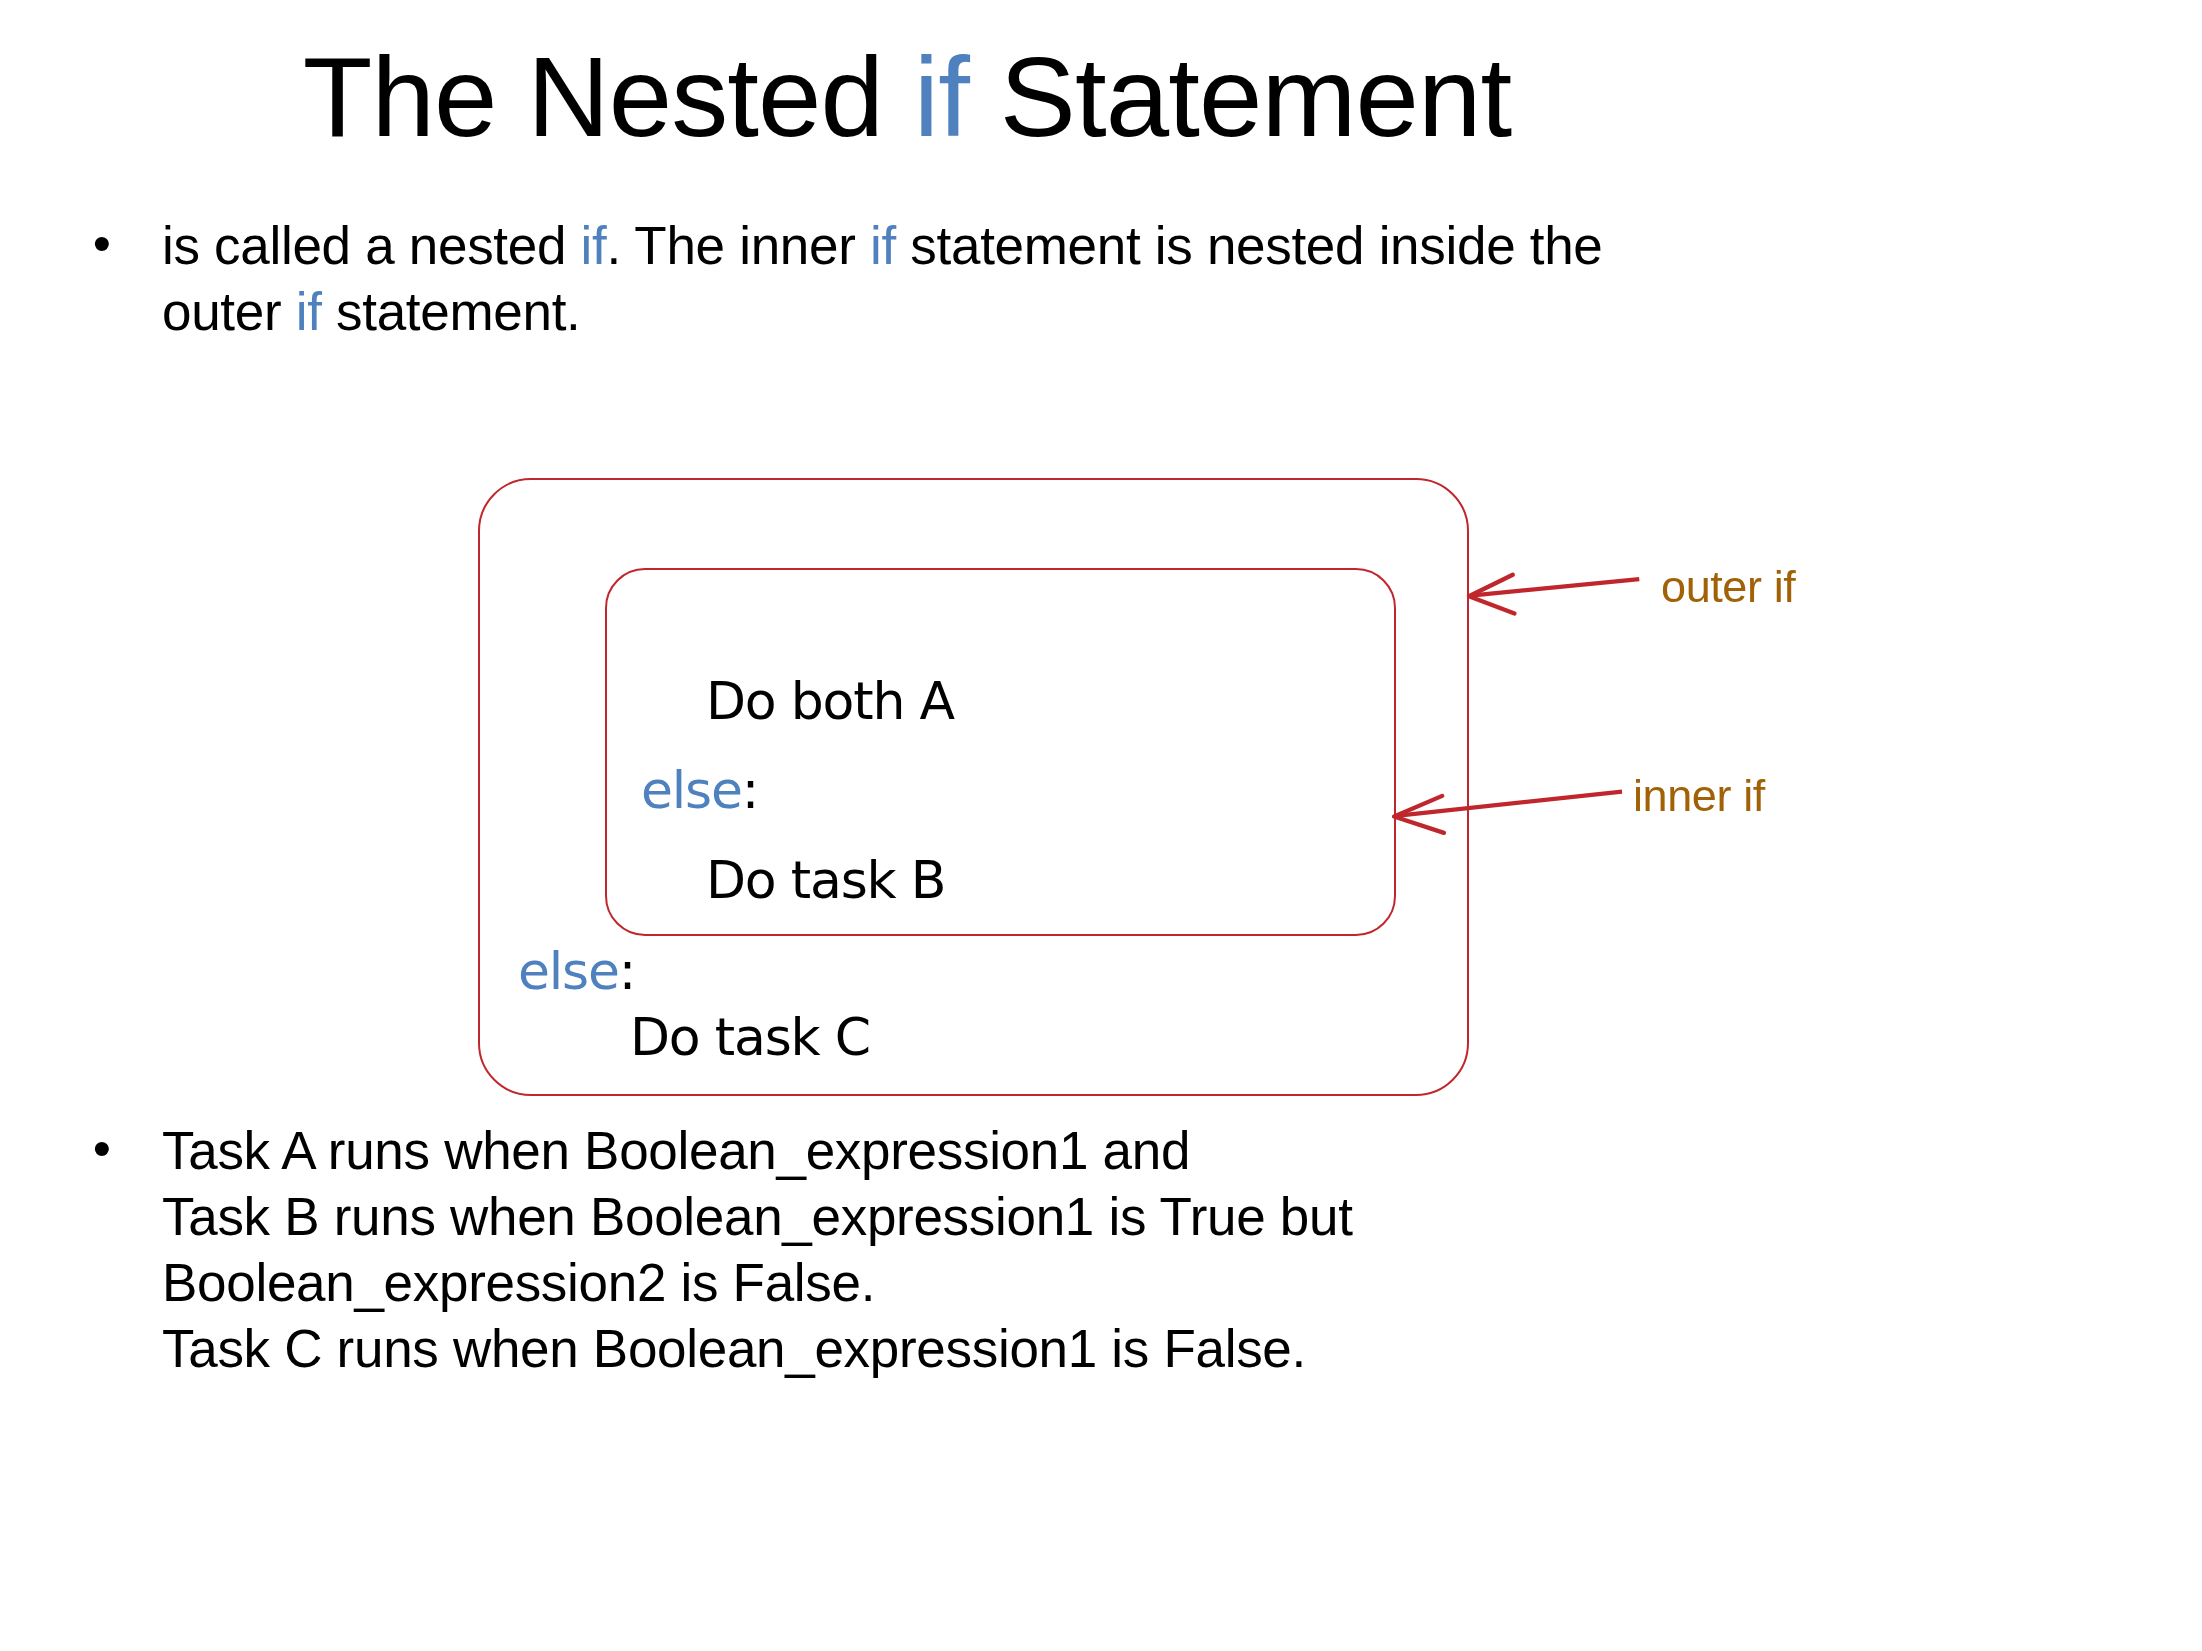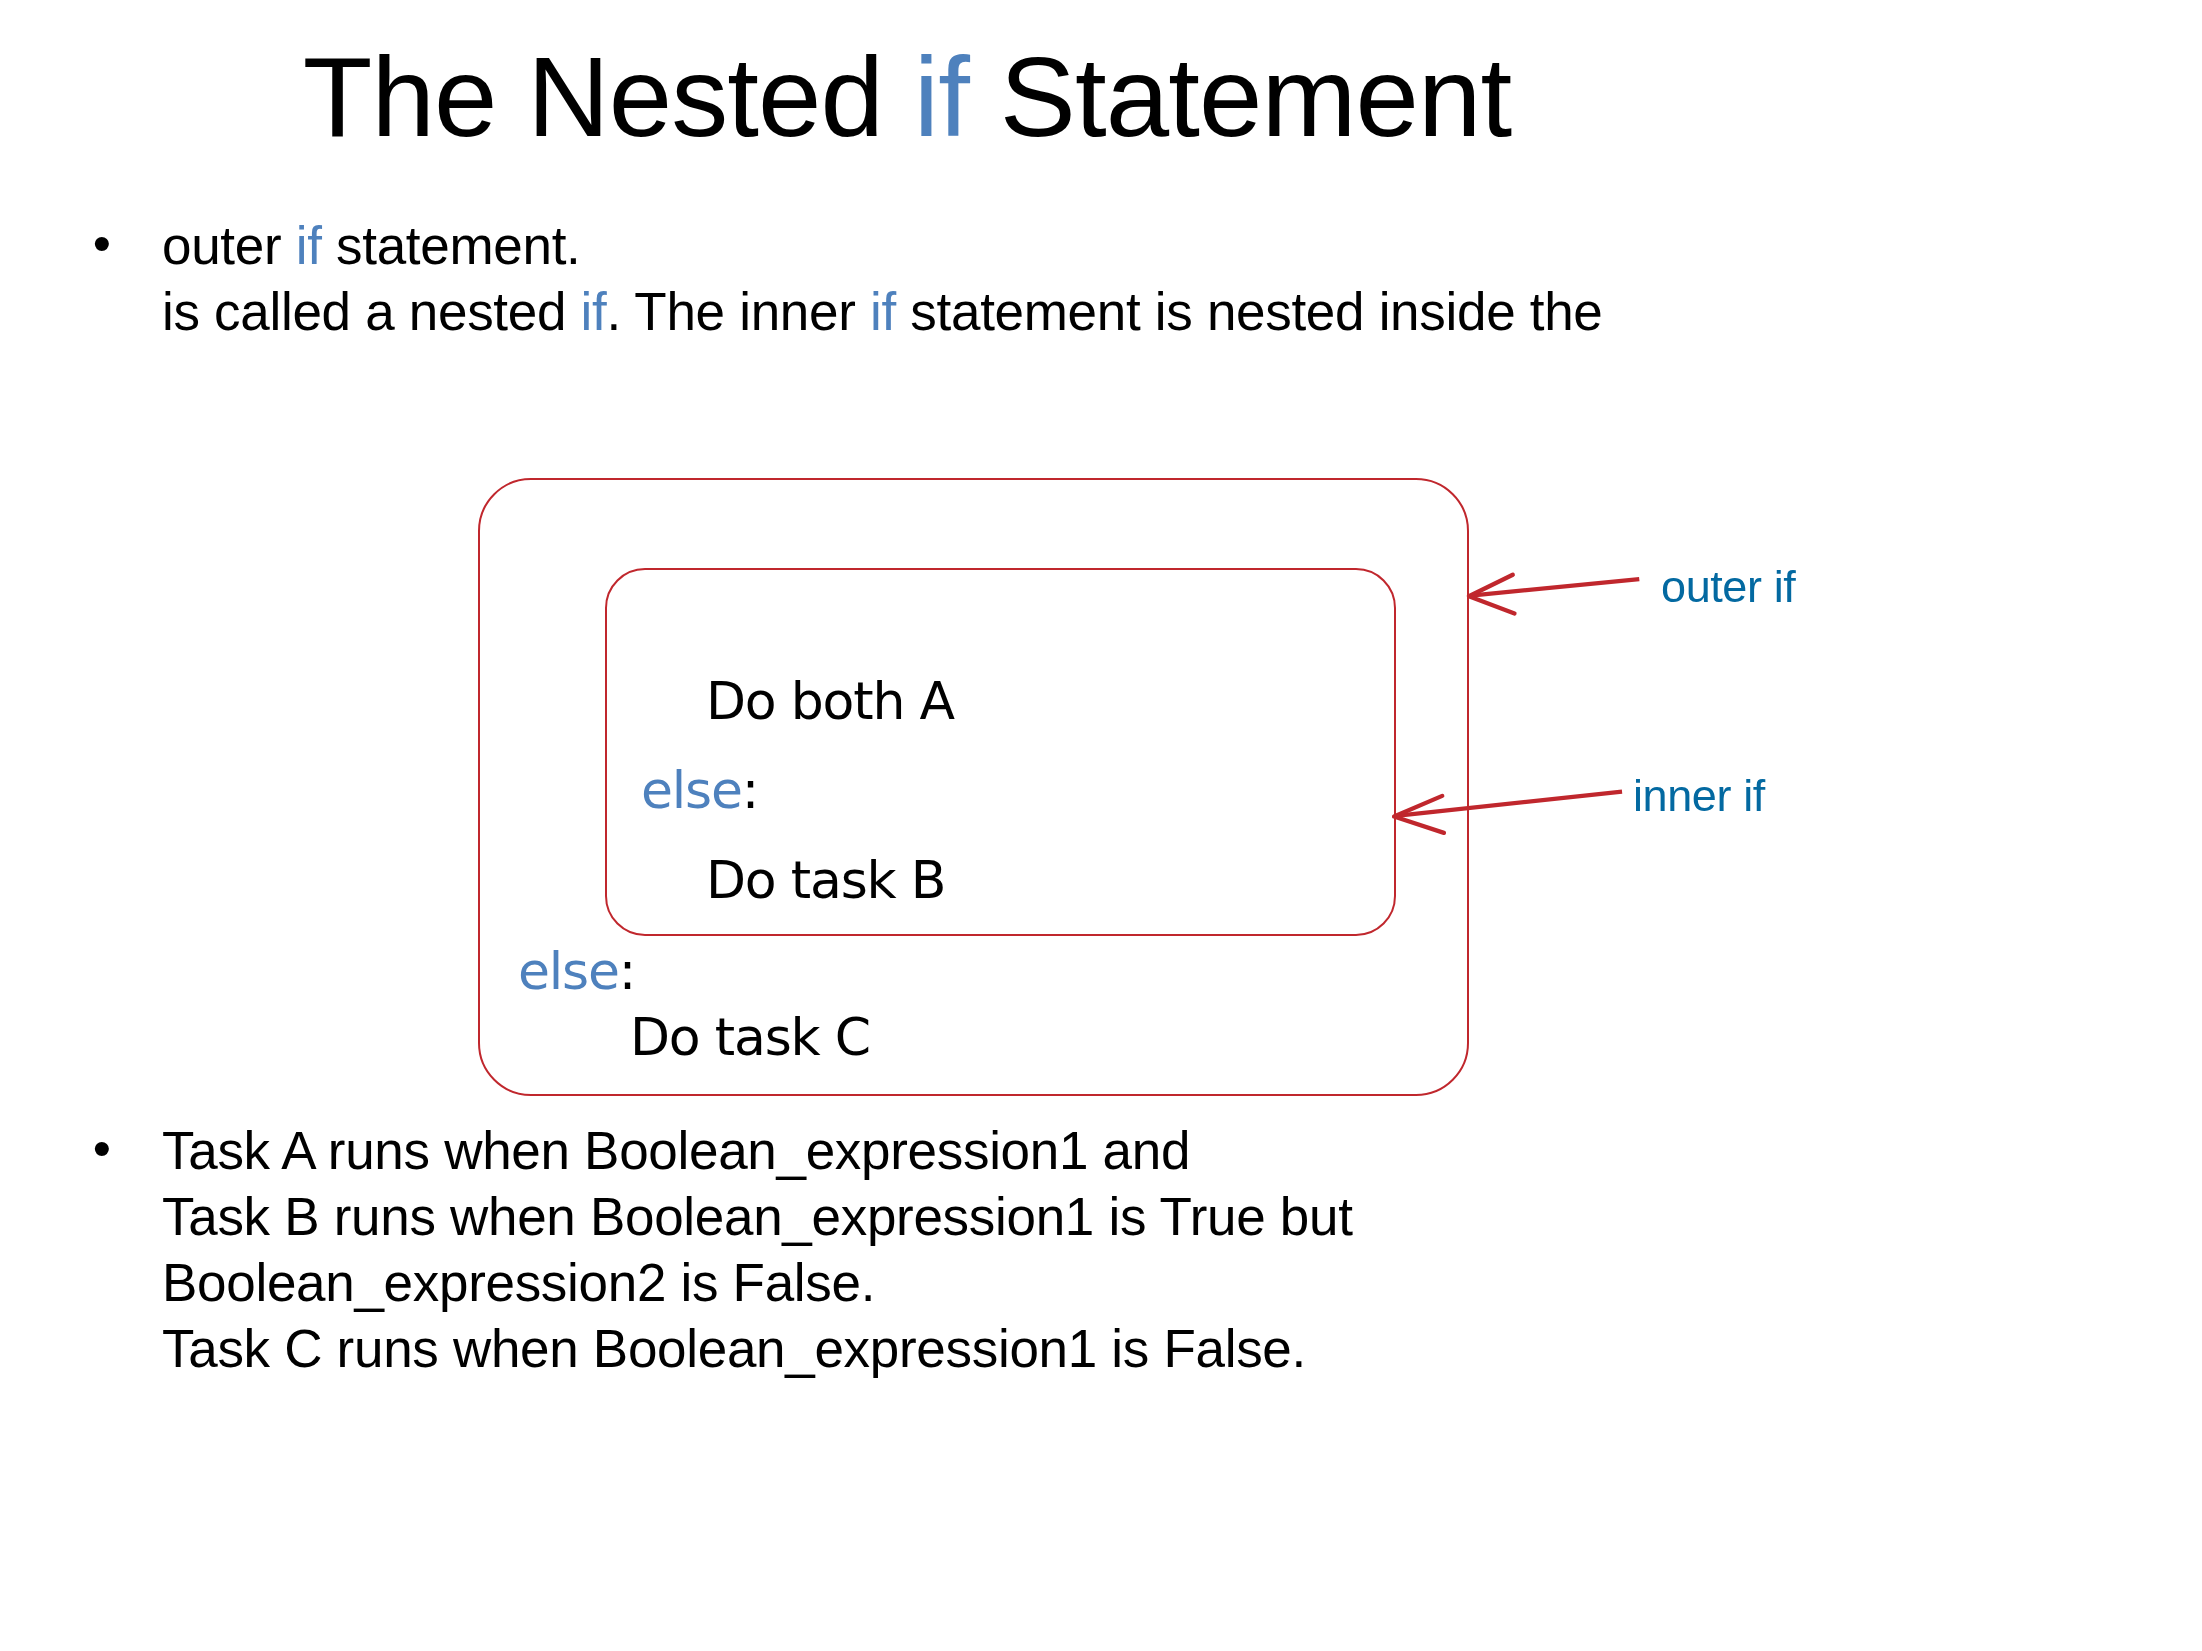--- a/index.html
+++ b/index.html
@@ -108,44 +108,44 @@
   #annotations {
     position: absolute;
     left: 0;
     top: 0;
     width: 2203px;
     height: 1652px;
     pointer-events: none;
   }
   .anno-label {
     position: absolute;
-    color: #0369a1;
+    color: #a16207;
     font-size: 45px;
     line-height: 1;
     white-space: nowrap;
     letter-spacing: -0.4px;
   }
   #label-outer-if { left: 1661px; top: 564px; }
   #label-inner-if { left: 1633px; top: 773px; }
 </style>
 </head>
 <body>
 
 <div class="slide-title">
   <span>The Nested </span><span class="kw">if</span><span> Statement</span>
 </div>
 
 <div class="bullet-block" id="bullet-1">
   <div class="bullet-marker">•</div>
   <div class="bullet-text">
     <div class="para-line">
-      <span>outer </span><span class="kw">if</span><span> statement.</span>
+      <span>is called a nested </span><span class="kw">if</span><span>. The inner </span><span class="kw">if</span><span> statement is nested inside the</span>
     </div>
     <div class="para-line">
-      <span>is called a nested </span><span class="kw">if</span><span>. The inner </span><span class="kw">if</span><span> statement is nested inside the</span>
+      <span>outer </span><span class="kw">if</span><span> statement.</span>
     </div>
   </div>
 </div>
 
 <div id="code-diagram">
 
   <div id="outer-box"></div>
   <div id="inner-box"></div>
 
 

